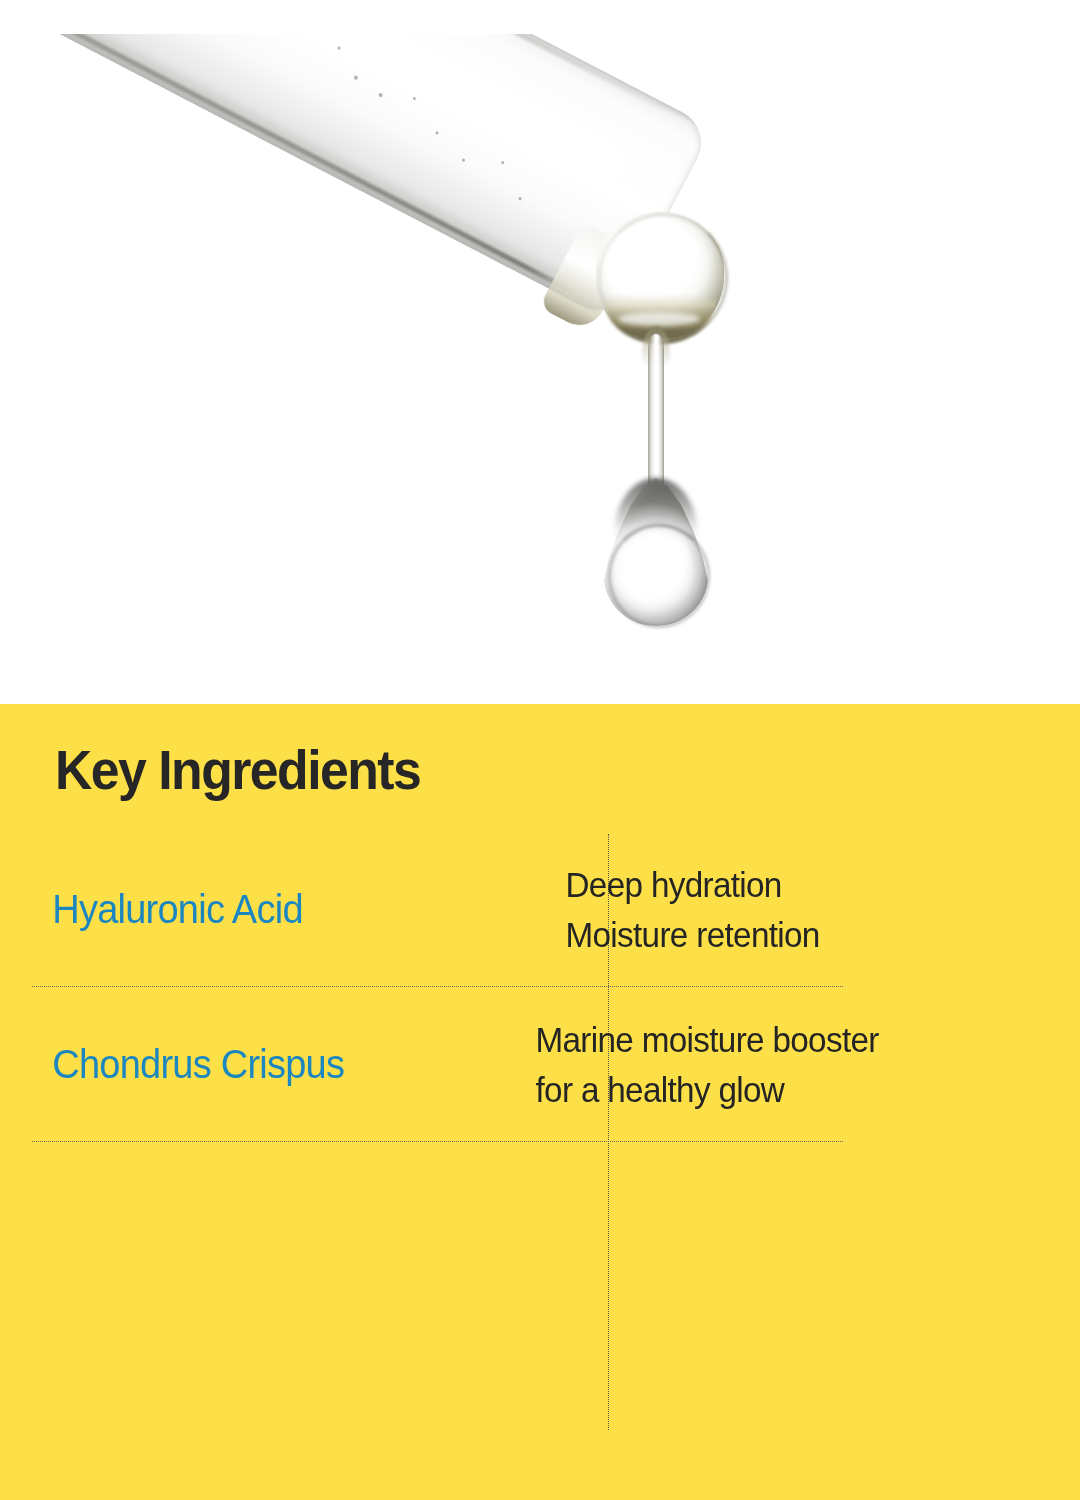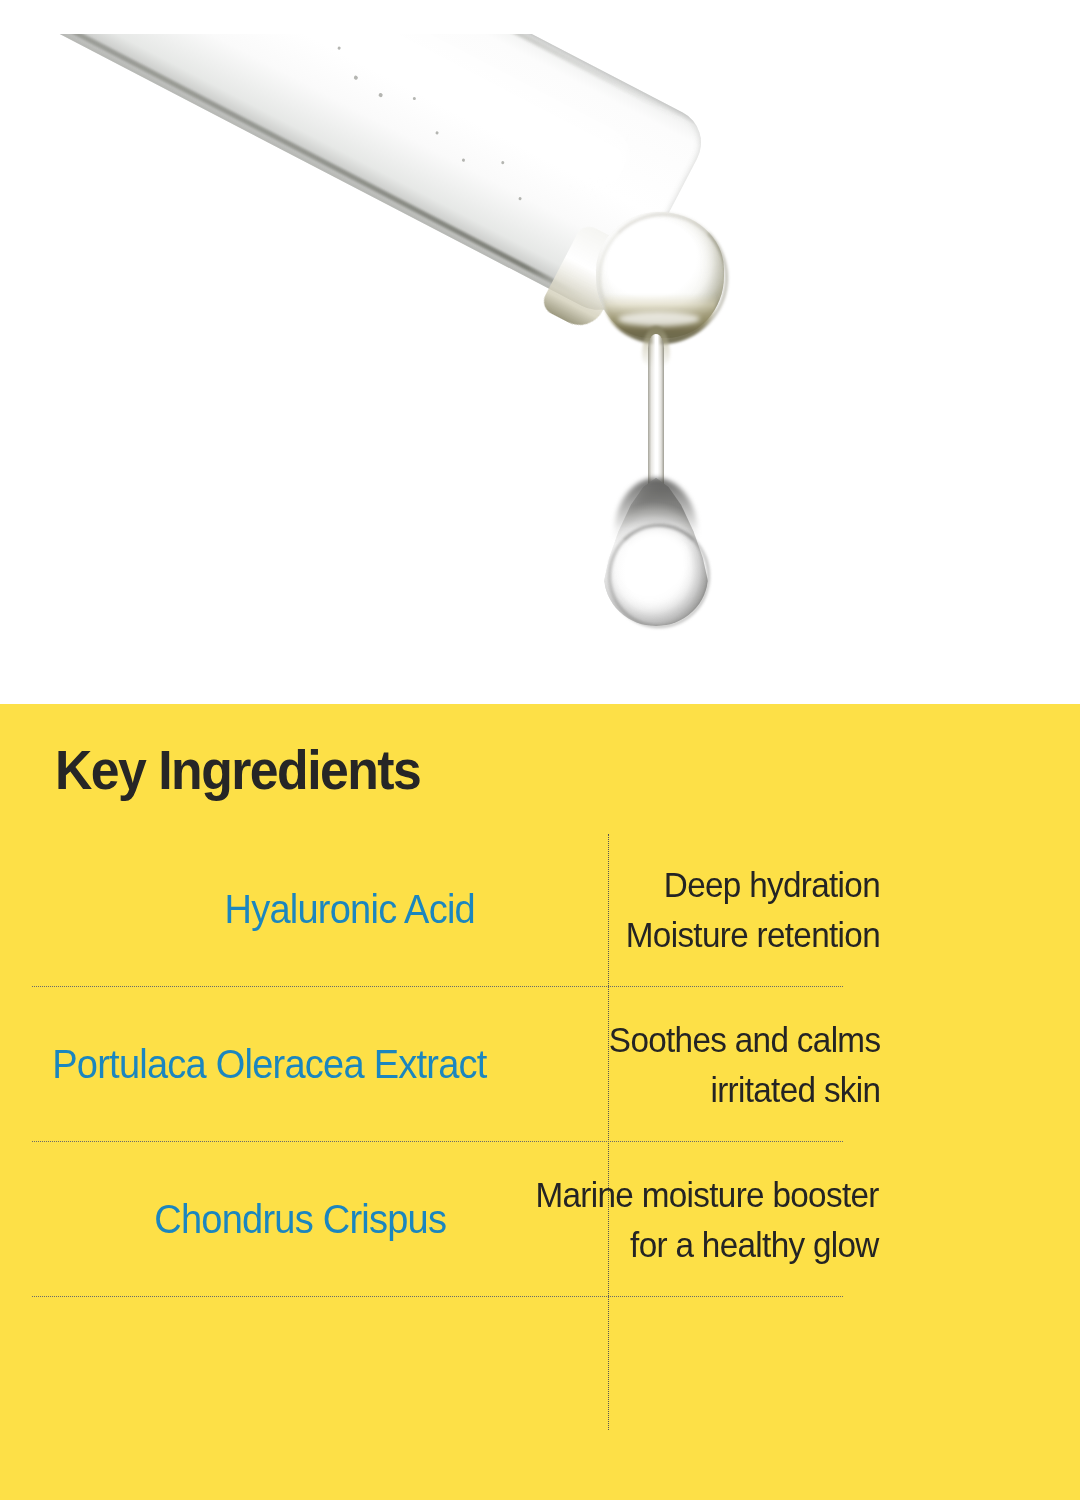--- a/index.html
+++ b/index.html
@@ -339,21 +339,20 @@
     white-space: nowrap;
     transform: scaleX(0.94);
     transform-origin: left center;
   }
 
   .table {
     position: absolute;
     left: 0;
     top: 128px;
     width: 923px;
-    text-align: right;
   }
 
   .vrule {
     position: absolute;
     left: 608px;
     top: 2px;
     width: 1px;
     height: 596px;
     border-left: 1px dotted #555555;
   }
@@ -465,28 +464,20 @@
 
       <div class="row">
         <div class="cell-name">Hyaluronic Acid</div>
         <div class="cell-benefit">
           <span class="ln">Deep hydration</span>
           <span class="ln">Moisture retention</span>
         </div>
         <div class="hrule"></div>
       </div>
 
-      <div class="row">
-        <div class="cell-name">Portulaca Oleracea Extract</div>
-        <div class="cell-benefit">
-          <span class="ln">Soothes and calms</span>
-          <span class="ln">irritated skin</span>
-        </div>
-        <div class="hrule"></div>
-      </div>
 
       <div class="row">
         <div class="cell-name">Chondrus Crispus</div>
         <div class="cell-benefit">
           <span class="ln">Marine moisture booster</span>
           <span class="ln">for a healthy glow</span>
         </div>
         <div class="hrule"></div>
       </div>
 

